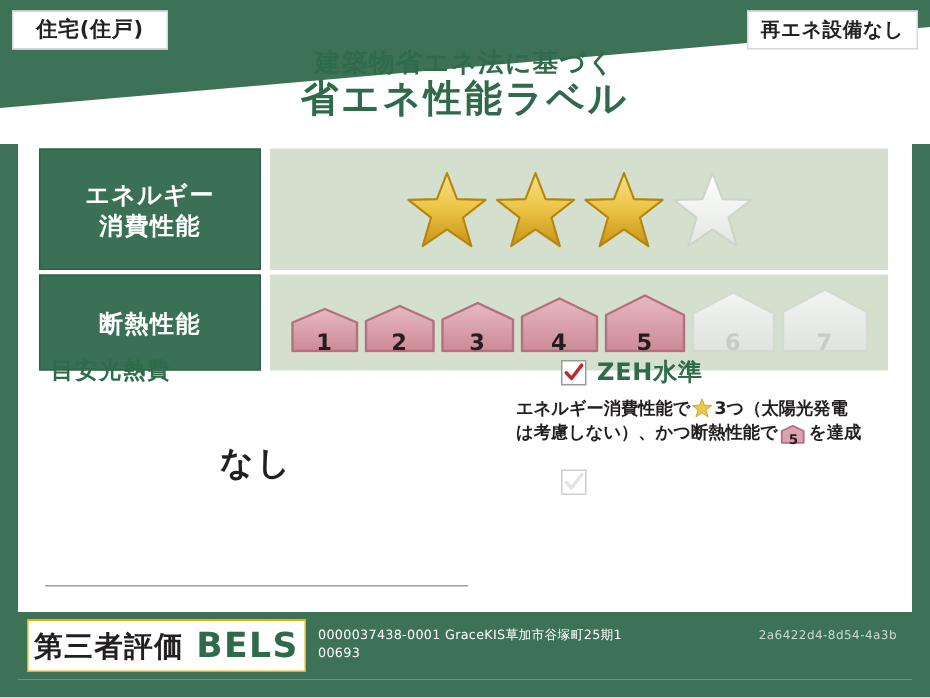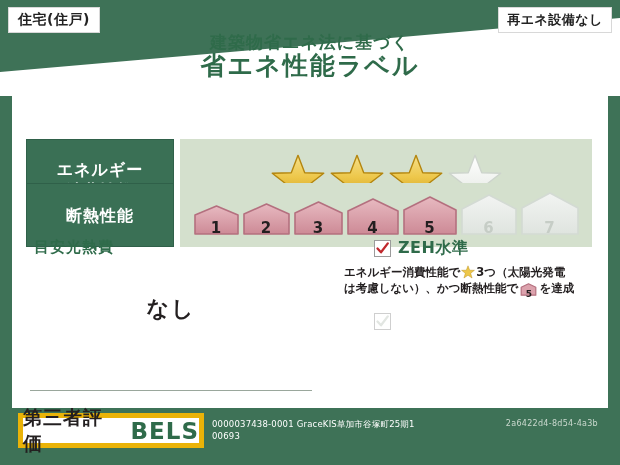--- a/index.html
+++ b/index.html
@@ -30,21 +30,21 @@
   .tag-box {
     position: absolute;
     background: #ffffff;
     border: 1px solid #d8d8d8;
     color: #222;
     font-weight: bold;
     display: flex; align-items: center; justify-content: center;
     letter-spacing: 0.5px;
     z-index: 5;
   }
-  #tag-left  { left: 8px;  top: 7px;  width: 92px; height: 26px; font-size: 14px; }
+  #tag-left  { left: 8px;  top: 7px;  width: 104px; height: 26px; font-size: 14px; }
   #tag-right { right: 8px; top: 7px;  width: 114px; height: 26px; font-size: 13px; }
 
   .title-wrap {
     position: absolute; left: 0; top: 34px; width: 620px;
     text-align: center; z-index: 6;
   }
   #title-sub {
     font-size: 17px; font-weight: bold; color: #2f6b4a; letter-spacing: 1px;
     line-height: 16px;
   }
@@ -58,21 +58,21 @@
     position: absolute; left: 12px; top: 86px;
     width: 596px; height: 367px;
     background: #ffffff;
   }
 
   
   .perf-row {
     position: absolute; left: 14px; width: 566px;
     display: flex; align-items: stretch;
   }
-  #row-energy { top: 13px; height: 81px; margin-top: 40px; }
+  #row-energy { top: 13px; height: 81px; }
   #row-insul  { top: 97px; height: 64px; }
 
   .perf-label {
     background: #3a7055;
     color: #ffffff;
     font-weight: bold;
     display: flex; flex-direction: column;
     align-items: center; justify-content: center;
     font-size: 16px; line-height: 21px; letter-spacing: 1px;
     flex: 0 0 148px;
@@ -151,21 +151,21 @@
   #footer {
     position: absolute; left: 12px; top: 408px; width: 596px; height: 45px;
     background: #3e7257;
     display: flex; align-items: stretch;
   }
   #bels-box {
     margin: 5px 0 5px 6px;
     background: #ffffff;
     flex: 0 0 186px;
     display: flex; align-items: center; justify-content: center; gap: 8px;
-    border: 5px solid #eab308;
+    border: 1px solid #eab308;
   }
   #bels-jp { font-size: 19px; font-weight: bold; color: #231f20; letter-spacing: 1px; }
   #bels-en { font-size: 23px; font-weight: bold; color: #2f6b4a; letter-spacing: 1px; }
   #footer-id {
     flex: 1 1 auto; color: #ffffff; font-size: 8.5px; line-height: 12px;
     padding: 10px 0 0 8px; letter-spacing: 0.2px;
   }
   #footer-right {
     flex: 0 0 178px; color: #ffffff; text-align: right; padding: 9px 10px 0 0;
   }

